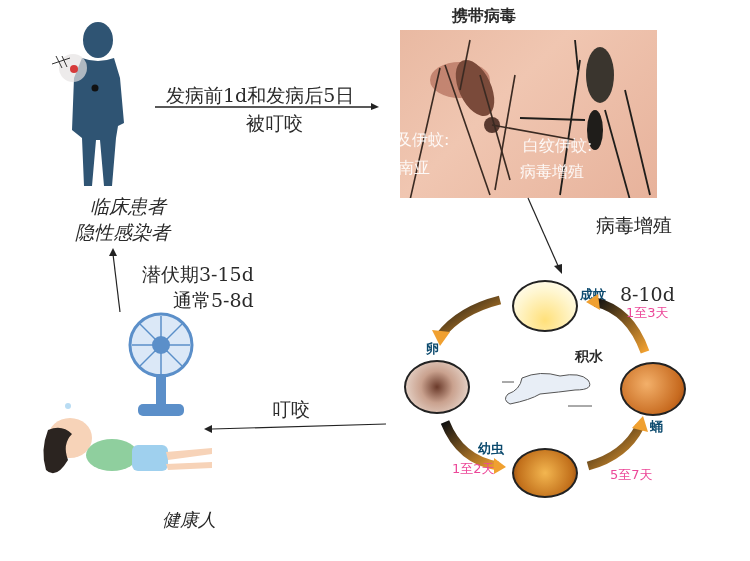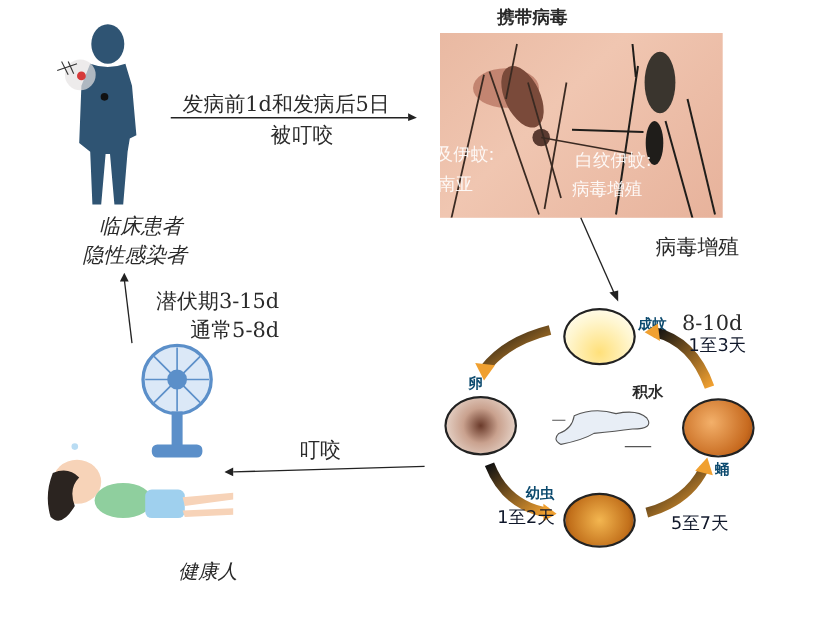--- a/index.html
+++ b/index.html
@@ -5,21 +5,21 @@
   html,body{margin:0;padding:0;background:#fff;}
   body{width:750px;height:561px;position:relative;overflow:hidden;font-family:"DejaVu Serif","Liberation Serif",serif;color:#2a2a2a;}
   .abs{position:absolute;}
   .txt{font-size:19px;line-height:23px;white-space:nowrap;}
   .center{text-align:right;font-style:italic;}
   .sans{font-family:"DejaVu Sans","Liberation Sans",sans-serif;}
   .photo{left:400px;top:30px;width:257px;height:168px;background:linear-gradient(135deg,#e9b9a2 0%,#f0c6b1 40%,#e7b29b 100%);overflow:hidden;text-align:center;}
   .photo-label{color:#fff;font-family:"DejaVu Sans","Liberation Sans",sans-serif;font-size:16px;line-height:20px;opacity:.9;white-space:nowrap;}
   .stage-circle{position:absolute;border:2px solid #222;border-radius:50%;}
   .red{color:#0c4a6e;font-weight:bold;font-family:"DejaVu Sans","Liberation Sans",sans-serif;font-size:13px;}
-  .days{font-family:"DejaVu Sans","Liberation Sans",sans-serif;font-size:16px;color:#0f172a;white-space:nowrap;}
+  .days{font-family:"DejaVu Sans","Liberation Sans",sans-serif;font-size:13px;color:#ec4899;white-space:nowrap;}
 </style>
 </head>
 <body>
 
 <div class="abs txt sans" style="left:452px;top:4px;font-size:16px;font-weight:bold;">携带病毒</div>
 
 <svg class="abs" style="left:40px;top:18px;" width="100" height="170">
   <ellipse cx="58" cy="22" rx="15" ry="18" fill="#2f5473"></ellipse>
   <path d="M42 40 Q58 46 74 40 L80 60 L84 105 L78 108 L76 120 L72 168 L64 168 L60 122 L56 122 L52 168 L44 168 L42 120 L32 112 L34 60 Z" fill="#2f5473"></path>
   <circle cx="55" cy="70" r="3.5" fill="#111"></circle>

